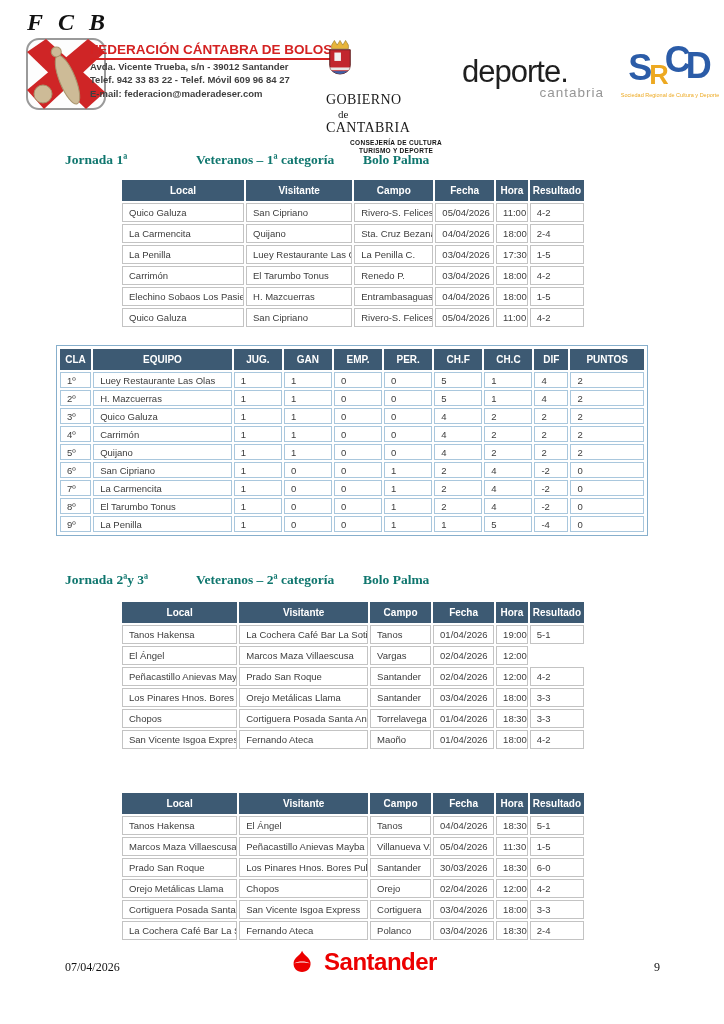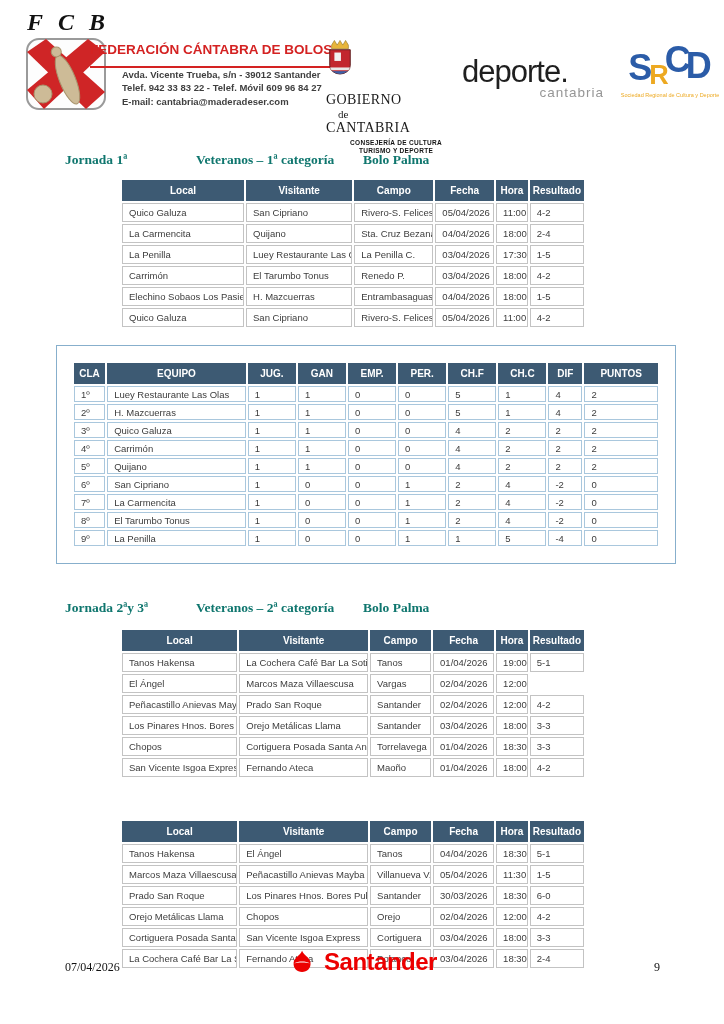--- a/index.html
+++ b/index.html
@@ -7,22 +7,22 @@
         font-family:"Liberation Sans",sans-serif;}
 
   
   .hdr{position:relative;height:128px;margin:10px 24px 0 24px;}
   .fcb{position:absolute;left:0;top:0;width:84px;}
   .fcb-letters{display:flex;justify-content:space-between;padding:0 3px;height:26px;
                font-family:"Liberation Serif",serif;font-style:italic;font-weight:bold;
                font-size:24px;line-height:1.05;color:#111;}
   .fed{position:absolute;left:66px;top:30px;}
   .fed-title{display:inline-block;font-weight:bold;font-size:13.5px;color:var(--fed_red,#d42222);
-             border-bottom:2px solid var(--fed_red,#d42222);padding-bottom:9px;}
-  .fed-line{font-weight:bold;font-size:9.5px;color:#3f3f3f;line-height:1.3;margin-top:1px;margin-left:32px;}
+             border-bottom:2px solid var(--fed_red,#d42222);padding-bottom:1px;}
+  .fed-line{font-weight:bold;font-size:9.5px;color:#3f3f3f;line-height:1.3;margin-top:1px;}
   .fed-line:first-of-type{margin-top:4px;}
 
   .gob{position:absolute;left:302px;top:26px;width:140px;}
   .gob-top{display:flex;gap:6px;align-items:flex-start;flex-direction:column;}
   .gob-text{font-family:"Liberation Serif",serif;color:#1a1a1a;line-height:1.05;padding-top:3px;}
   .g1,.g3{font-size:14px;letter-spacing:.4px;}
   .g2{font-size:11px;margin:1px 12px;}
   .gob-sub{font-weight:bold;font-size:6.5px;letter-spacing:.3px;text-align:center;
            color:#141414;margin-top:3px;line-height:1.3;}
 
@@ -55,21 +55,21 @@
   .w-res2{margin:12px 0 0 120px;width:466px;}
   .w-res3{margin:40px 0 0 120px;width:466px;}
   table.res1 col:nth-child(1){width:27%} table.res1 col:nth-child(2){width:23.5%}
   table.res1 col:nth-child(3){width:17.5%} table.res1 col:nth-child(4){width:13%}
   table.res1 col:nth-child(5){width:7%}  table.res1 col:nth-child(6){width:12%}
   table.res2 col:nth-child(1){width:25.5%} table.res2 col:nth-child(2){width:28.5%}
   table.res2 col:nth-child(3){width:13.5%} table.res2 col:nth-child(4){width:13.5%}
   table.res2 col:nth-child(5){width:7%}   table.res2 col:nth-child(6){width:12%}
 
   .standwrap{margin:16px 0 8px 56px;width:588px;border:1px solid var(--standings_outer_border,#87afcc);
-             padding:15px;}
+             padding:1px;}
   .stand-t td{border:1px solid var(--standings_cell_border,#a9c7dd);padding:1.5px 6px;font-size:9.5px;
               color:#3c3c3c;white-space:nowrap;overflow:hidden;}
   table.stand-t col:nth-child(1){width:5.5%}  table.stand-t col:nth-child(2){width:24.5%}
   table.stand-t col:nth-child(3){width:8.5%}  table.stand-t col:nth-child(4){width:8.5%}
   table.stand-t col:nth-child(5){width:8.5%}  table.stand-t col:nth-child(6){width:8.5%}
   table.stand-t col:nth-child(7){width:8.5%}  table.stand-t col:nth-child(8){width:8.5%}
   table.stand-t col:nth-child(9){width:6%}    table.stand-t col:nth-child(10){width:13%}
   td.cell-empty{border:none;}
 
   
@@ -104,21 +104,21 @@
           <ellipse cx="42" cy="44" rx="8" ry="26" fill="#cdbb97" stroke="#a8946d" stroke-width="1"></ellipse>
           <circle cx="42" cy="14" r="5" fill="#cdbb97" stroke="#a8946d" stroke-width="1"></circle>
         </g>
       </svg>
     </div>
 
     <div class="fed">
       <div class="fed-title">FEDERACIÓN CÁNTABRA DE BOLOS</div>
       <div class="fed-line">Avda. Vicente Trueba, s/n - 39012 Santander</div>
       <div class="fed-line">Telef. 942 33 83 22  - Telef. Móvil 609 96 84 27</div>
-      <div class="fed-line">E-mail: cantabria@maderadeser.com</div>
+      <div class="fed-line">E-mail: federacion@maderadeser.com</div>
     </div>
 
     <div class="gob">
       <div class="gob-top">
         <svg width="28" height="48" viewBox="0 0 30 48">
           <path d="M6 8 l3 -5 3 5 3 -5 3 5 3 -5 3 5 v4 H6 Z" fill="#e8b53a" stroke="#8a6d1f" stroke-width=".6"></path>
           <clipPath id="shieldclip">
               <path d="M4 13 h22 v17 a11 9 0 0 1 -22 0 Z"></path>
             </clipPath>
           <path d="M4 13 h22 v17 a11 9 0 0 1 -22 0 Z" fill="#c2262e" stroke="#5a1b1b" stroke-width="1"></path>

